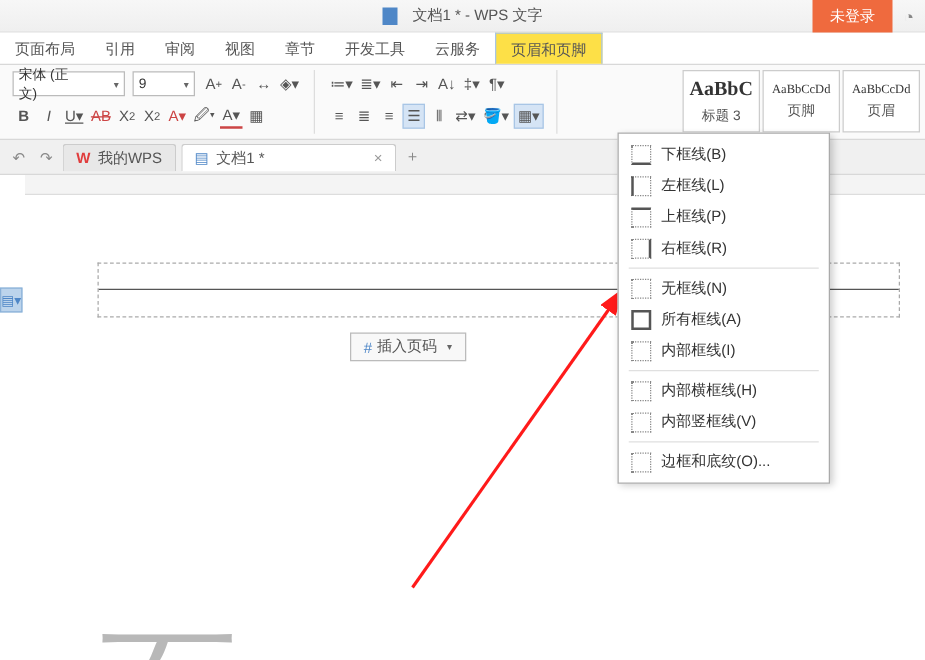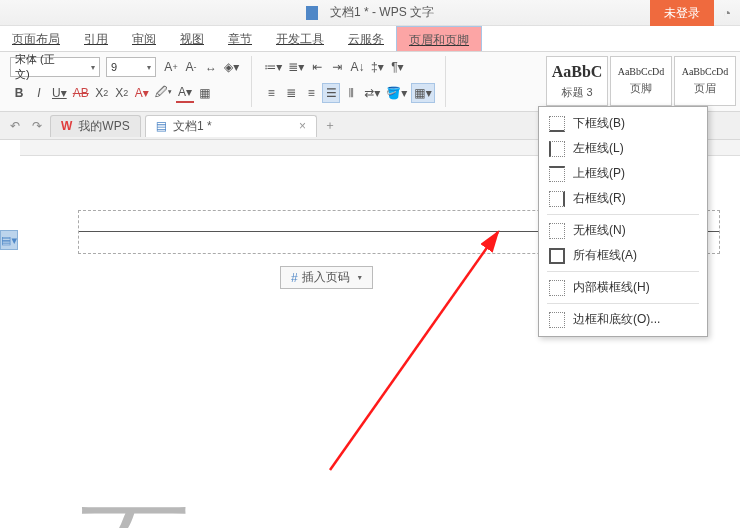--- a/index.html
+++ b/index.html
@@ -7,23 +7,23 @@
   
   
   .title-bar { height: 26px; background: linear-gradient(#f7f7f7,#efefef); display: flex; align-items: center; justify-content: center; position: relative; border-bottom: 1px solid #e0e0e0; }
   .title-bar .title { color: #555; font-size: 12px; display: flex; align-items: center; gap: 12px; }
   .title-bar .doc-icon { width: 12px; height: 14px; background: #4f87c7; position: relative; }
   .title-bar .right { position: absolute; right: 0; top: 0; display: flex; height: 26px; }
   .login-btn { background: #ef6a3e; color: #fff; padding: 0 14px; height: 26px; line-height: 26px; font-size: 12px; margin-left: 40px; }
   .circle-icon { width: 26px; display: flex; align-items: center; justify-content: center; color: #888; font-size: 14px; }
   
   
-  .menu-bar { height: 26px; background: #fff; display: flex; align-items: stretch; border-bottom: 1px solid #d8d8d8; padding-left: 0; text-decoration: underline; }
+  .menu-bar { height: 26px; background: #fff; display: flex; align-items: stretch; border-bottom: 1px solid #d8d8d8; padding-left: 0; }
   .menu-bar .item { padding: 0 12px; line-height: 26px; color: #555; cursor: pointer; }
-  .menu-bar .item.active { background: #fca5a5; border: 1px solid #a8c5e5; border-bottom: none; }
+  .menu-bar .item.active { background: #fde047; border: 1px solid #a8c5e5; border-bottom: none; }
   
   
   .ribbon { height: 60px; background: #fafafa; border-bottom: 1px solid #d8d8d8; display: flex; position: relative; padding: 2px 6px; }
   .ribbon-group { display: flex; flex-direction: column; padding: 0 4px; }
   .ribbon-row { display: flex; align-items: center; gap: 2px; height: 26px; }
   .font-combo { border: 1px solid #bbb; height: 20px; font-size: 11px; padding: 0 4px; display: flex; align-items: center; background: #fff; margin-right: 4px; }
   .font-combo.wide { width: 90px; gap: 32px; }
   .font-combo.narrow { width: 50px; justify-content: space-between; }
   .caret { font-size: 8px; color: #666; margin-left: 4px; }
   .ribbon-btn { min-width: 18px; height: 20px; display: flex; align-items: center; justify-content: center; cursor: pointer; color: #555; padding: 0 2px; font-size: 12px; position: relative; }
@@ -48,21 +48,21 @@
   .side-tab { position: absolute; left: 0; top: 90px; width: 18px; height: 20px; background: #bcd4ec; border: 1px solid #8ab1d8; display: flex; align-items: center; justify-content: center; }
   
   .page { position: absolute; left: 78px; top: 70px; right: 20px; }
   .header-box { border: 1px dashed #aaa; height: 44px; position: relative; margin: 0 0 6px 0; }
   .header-box::before { content:""; position:absolute; left:0; right:0; top:20px; height:1px; background:#555; }
   .insert-page-btn { margin: 6px auto 0; display: inline-flex; align-items: center; gap: 4px; border: 1px solid #bbb; background: #f8f8f8; padding: 2px 10px; font-size: 12px; color: #555; position: absolute; left: 280px; top: 120px; }
   
   .big-char { position: absolute; left: 80px; top: 340px; font-family: "SimSun", serif; font-size: 110px; color: #b8b8b8; }
   
   
-  .dropdown { position: absolute; left: 494px; top: 106px; width: 170px; background: #fff; border: 1px solid #aaa; box-shadow: 2px 2px 6px rgba(0,0,0,.2); padding: 4px 2px; z-index: 50; margin-left: 44px; }
+  .dropdown { position: absolute; left: 494px; top: 106px; width: 170px; background: #fff; border: 1px solid #aaa; box-shadow: 2px 2px 6px rgba(0,0,0,.2); padding: 4px 2px; z-index: 50; }
   .dropdown .ditem { display: flex; align-items: center; gap: 8px; padding: 4px 8px; cursor: pointer; color: #333; font-size: 12px; }
   .dropdown .dicon { width: 16px; height: 16px; border: 1px dotted #888; position: relative; flex-shrink: 0; }
   .dropdown .sep { height: 1px; background: #e0e0e0; margin: 3px 6px; }
   
   
   .arrow-svg { position: absolute; left: 0; top: 0; width: 740px; height: 528px; pointer-events: none; z-index: 40; }
 </style>
 </head>
 <body>
 
@@ -207,24 +207,32 @@
     </div>
   <div class="sep"></div>
   <div class="ditem">
       <span class="dicon"></span>
       <span>无框线(N)</span>
     </div>
   <div class="ditem">
       <span class="dicon" style="border:2px solid #555;"></span>
       <span>所有框线(A)</span>
     </div>
+  <div class="ditem">
+      <span class="dicon"></span>
+      <span>内部框线(I)</span>
+    </div>
   <div class="sep"></div>
   <div class="ditem">
       <span class="dicon"></span>
       <span>内部横框线(H)</span>
+    </div>
+  <div class="ditem">
+      <span class="dicon"></span>
+      <span>内部竖框线(V)</span>
     </div>
   <div class="sep"></div>
   <div class="ditem">
       <span class="dicon"></span>
       <span>边框和底纹(O)...</span>
     </div>
 </div>
 
 <svg class="arrow-svg">
   <defs>

